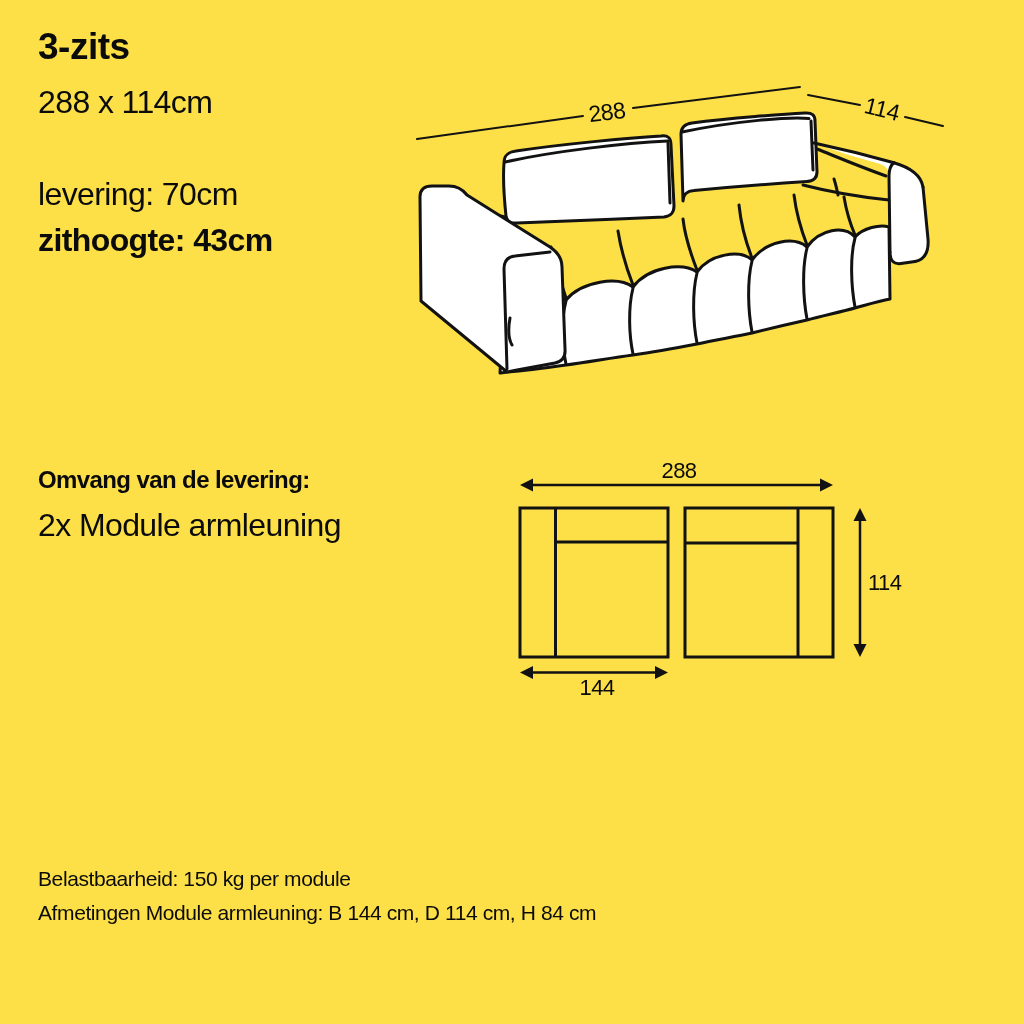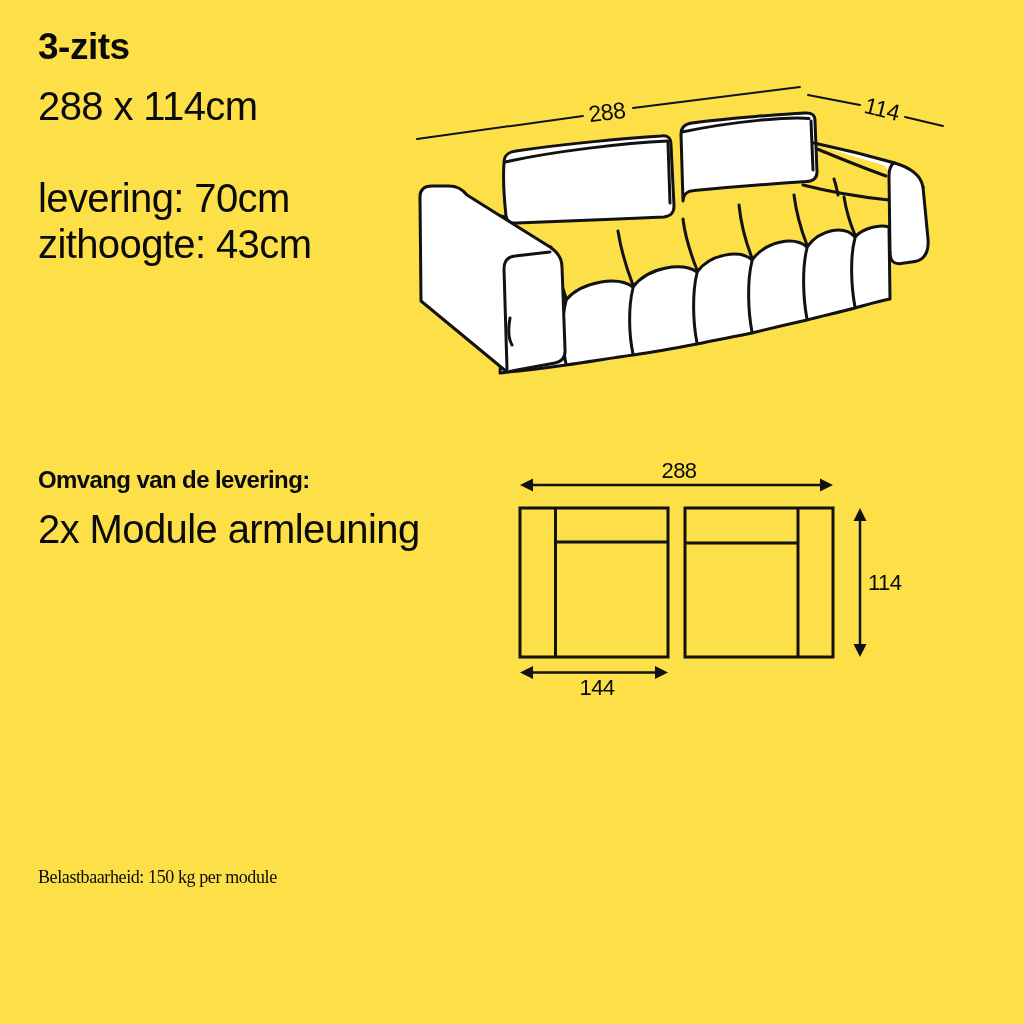--- a/index.html
+++ b/index.html
@@ -18,33 +18,33 @@
     padding-left: 12px;
   }
   .abs { position: absolute; }
 
   .spec-title {
     left: 38px; top: 26px;
     font-size: 37px; font-weight: 700;
     letter-spacing: -0.5px;
     color: #0b0b0b;
   }
-  .spec-line { font-size: 40px; letter-spacing: -0.6px; color: #0b0b0b; }
+  .spec-line { font-size: 32px; letter-spacing: -0.6px; color: #0b0b0b; }
   .spec-dimensions { left: 38px; top: 84px; }
   .spec-seat-depth { left: 38px; top: 176px; }
-  .spec-seat-height { left: 38px; top: 222px; }
+  .spec-seat-height { left: 38px; top: 222px; font-weight: bold; }
 
   .delivery-heading {
     left: 38px; top: 466px;
     font-size: 24px; font-weight: 700;
     letter-spacing: -0.6px;
   }
   .delivery-item { left: 38px; top: 507px; text-align: right; }
 
-  .footer-line { font-size: 18px; letter-spacing: -0.4px; color: #0b0b0b; font-family: Liberation Serif, serif; }
+  .footer-line { font-size: 21px; letter-spacing: -0.4px; color: #0b0b0b; }
   .footer-1 { left: 38px; top: 867px; }
   .footer-2 { left: 38px; top: 901px; }
 
   svg text {
     font-family: "Liberation Sans", sans-serif;
     fill: #0b0b0b;
   }
   .dim-label { font-size: 23px; letter-spacing: -0.5px; }
   .schem-label { font-size: 22px; letter-spacing: -0.5px; }
 
@@ -222,14 +222,15 @@
 
     <g>
       <line class="schem-arrow-line" x1="31" y1="227.5" x2="157" y2="227.5"></line>
       <polygon class="schem-head" points="20,227.5 33,221 33,234"></polygon>
       <polygon class="schem-head" points="168,227.5 155,221 155,234"></polygon>
       <text class="schem-label" x="97" y="250" text-anchor="middle">144</text>
     </g>
   </svg>
 
   <div class="abs footer-line footer-1">Belastbaarheid: 150 kg per module</div>
+  <div class="abs footer-line footer-2">Afmetingen Module armleuning: B 144 cm, D 114 cm, H 84 cm</div>
 
 </div>
 
 </body></html>

